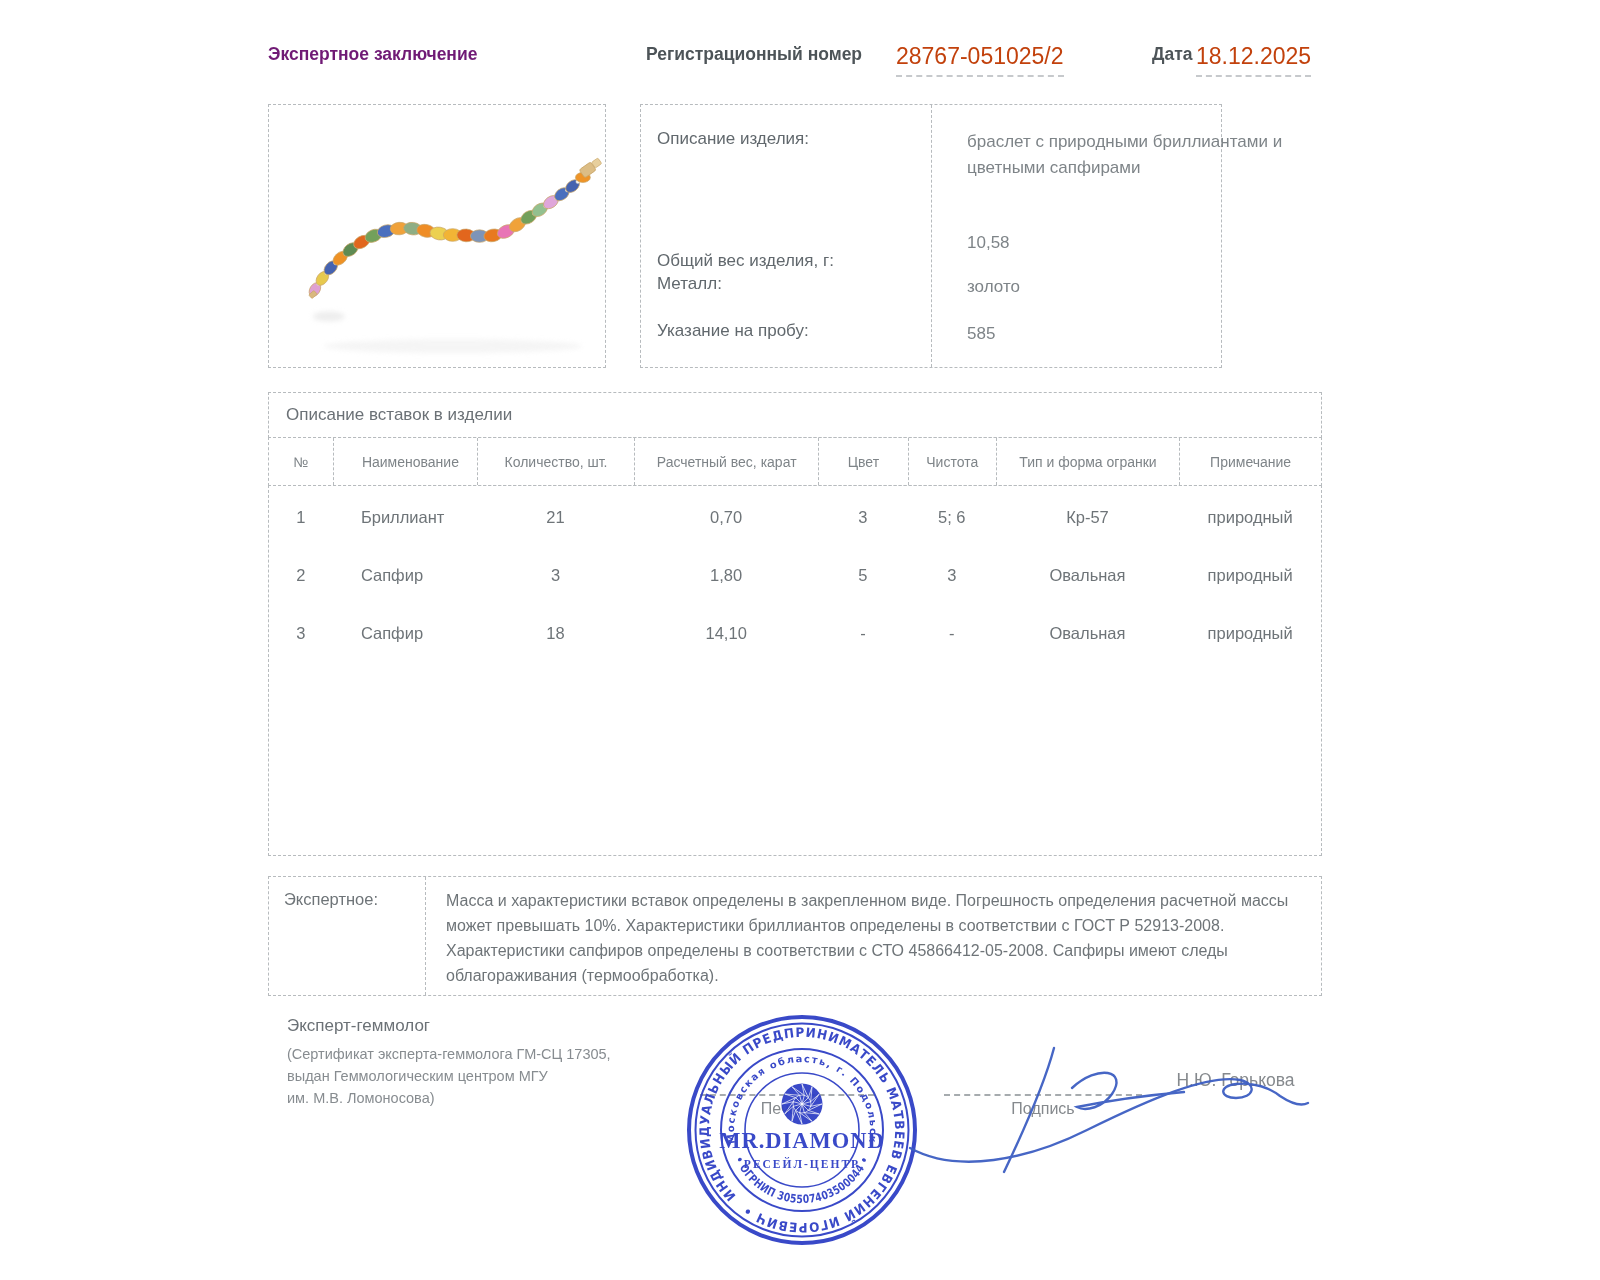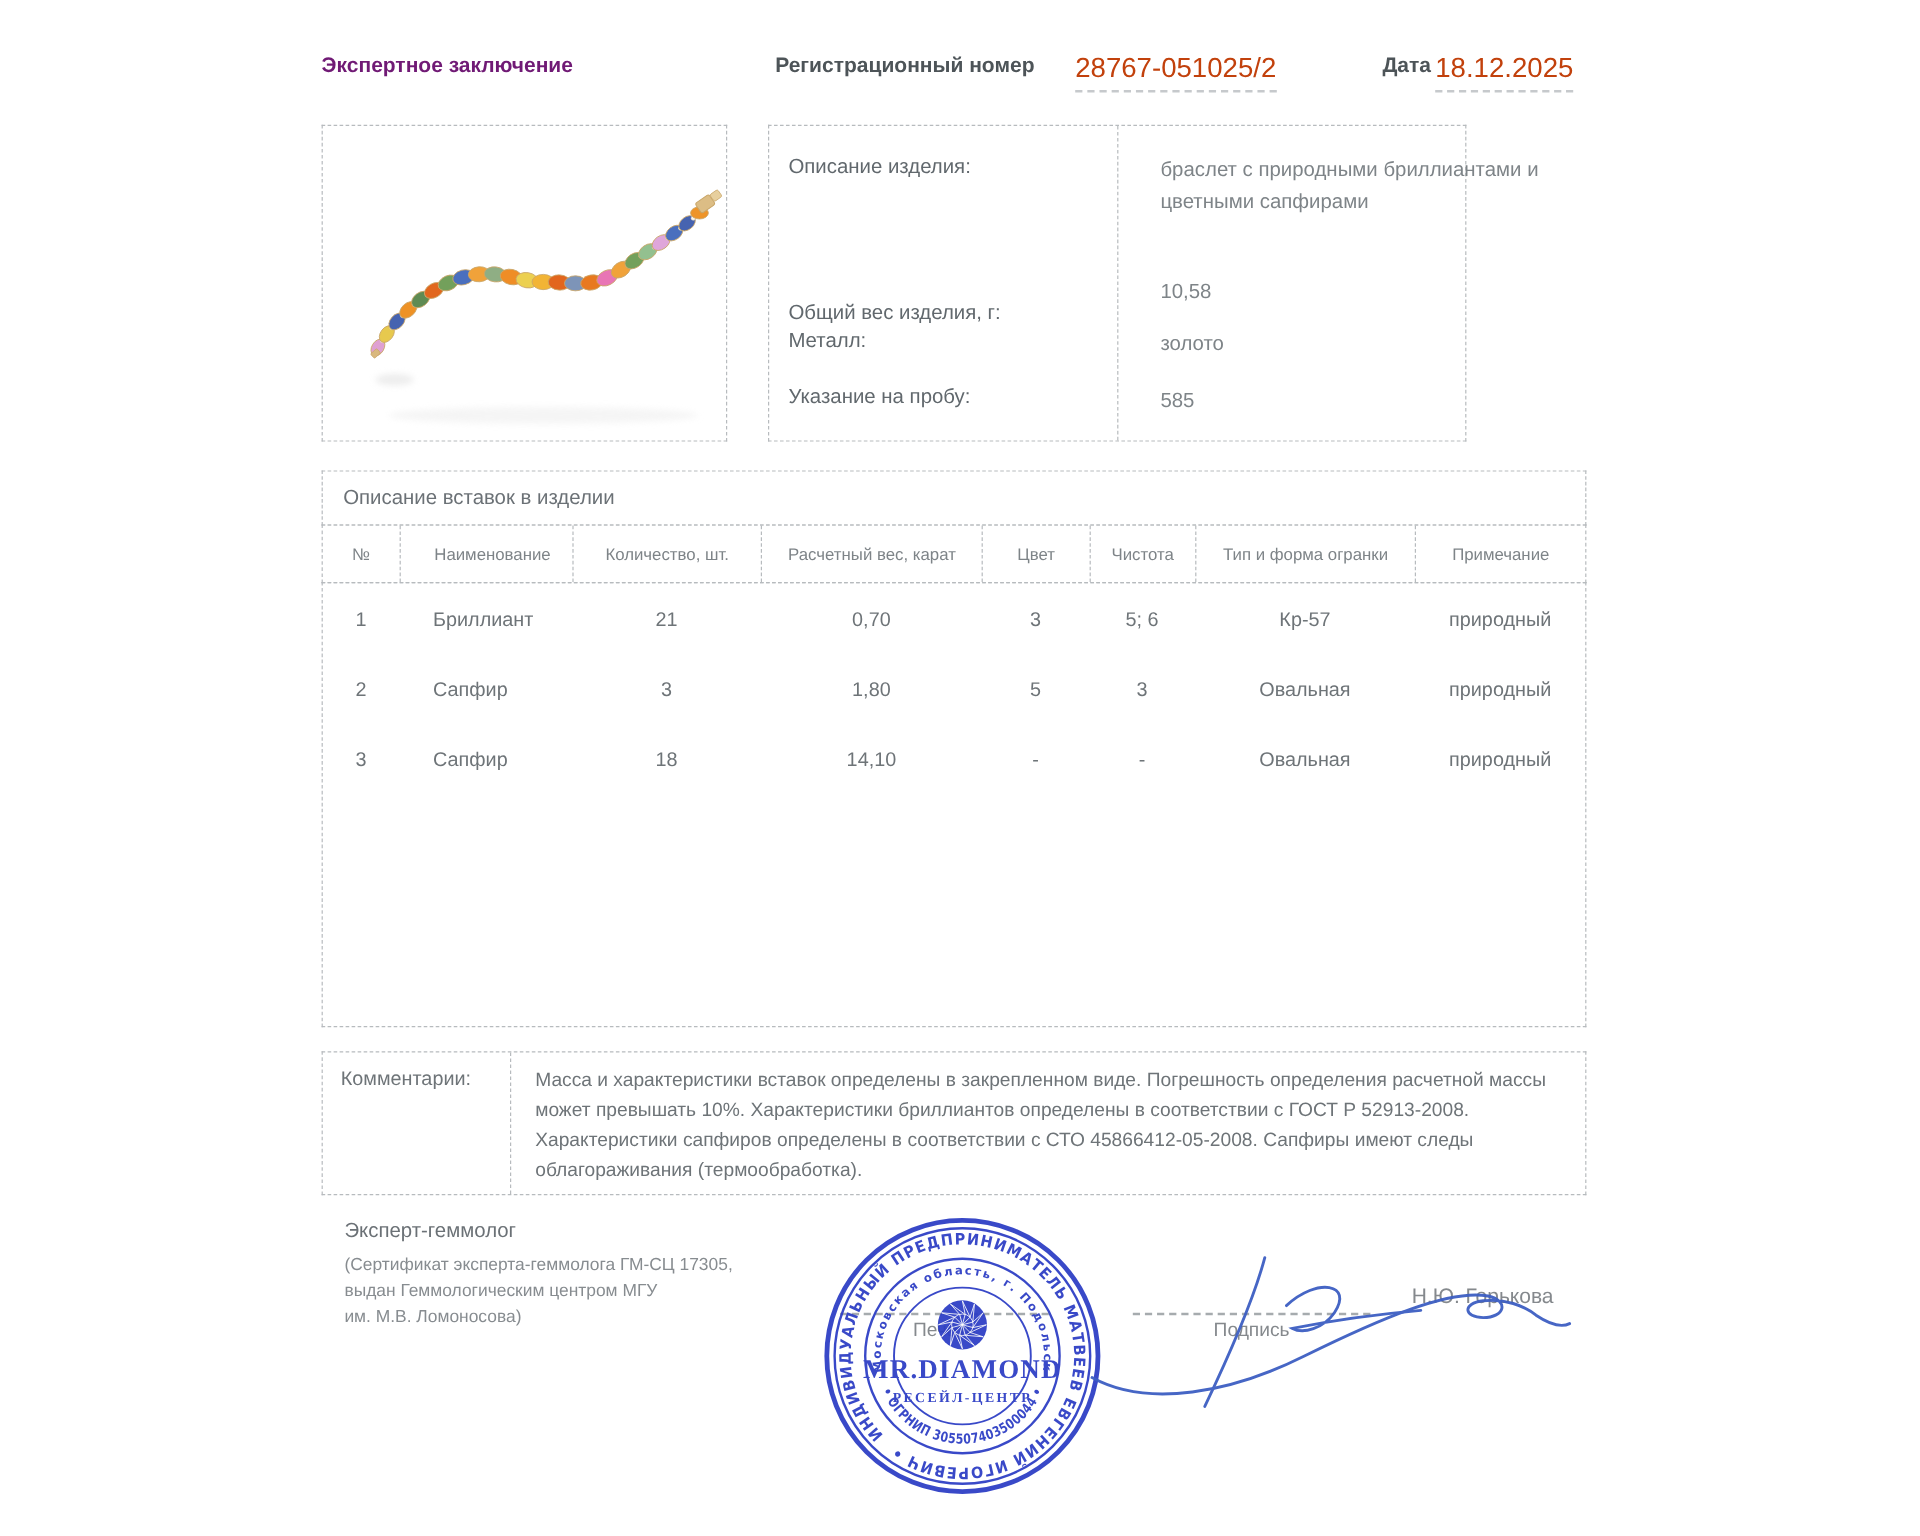--- a/index.html
+++ b/index.html
@@ -175,21 +175,21 @@
         <div class="t-cell c2">18</div>
         <div class="t-cell c3">14,10</div>
         <div class="t-cell c4">-</div>
         <div class="t-cell c5">-</div>
         <div class="t-cell c6">Овальная</div>
         <div class="t-cell c7">природный</div>
       </div>
     </div>
 
   <div class="abs dashed-box comments-box">
-    <div class="comments-label">Комментарии:</div>
+    <div class="comments-label">Экспертное:</div>
     <div class="comments-text">Масса и характеристики вставок определены в закрепленном виде. Погрешность определения расчетной массы может превышать 10%. Характеристики бриллиантов определены в соответствии с ГОСТ Р 52913-2008. Характеристики сапфиров определены в соответствии с СТО 45866412-05-2008. Сапфиры имеют следы облагораживания (термообработка).</div>
   </div>
 
   <div class="abs expert-role">Эксперт-геммолог</div>
   <div class="abs expert-cert">(Сертификат эксперта-геммолога ГМ-СЦ 17305,
 выдан Геммологическим центром МГУ
 им. М.В. Ломоносова)</div>
 
   <div class="abs sig-line" style="left:700px;top:1058px;width:174px;"></div>
   <div class="abs sig-label" style="left:700px;top:1100px;width:174px;">Печать</div>

